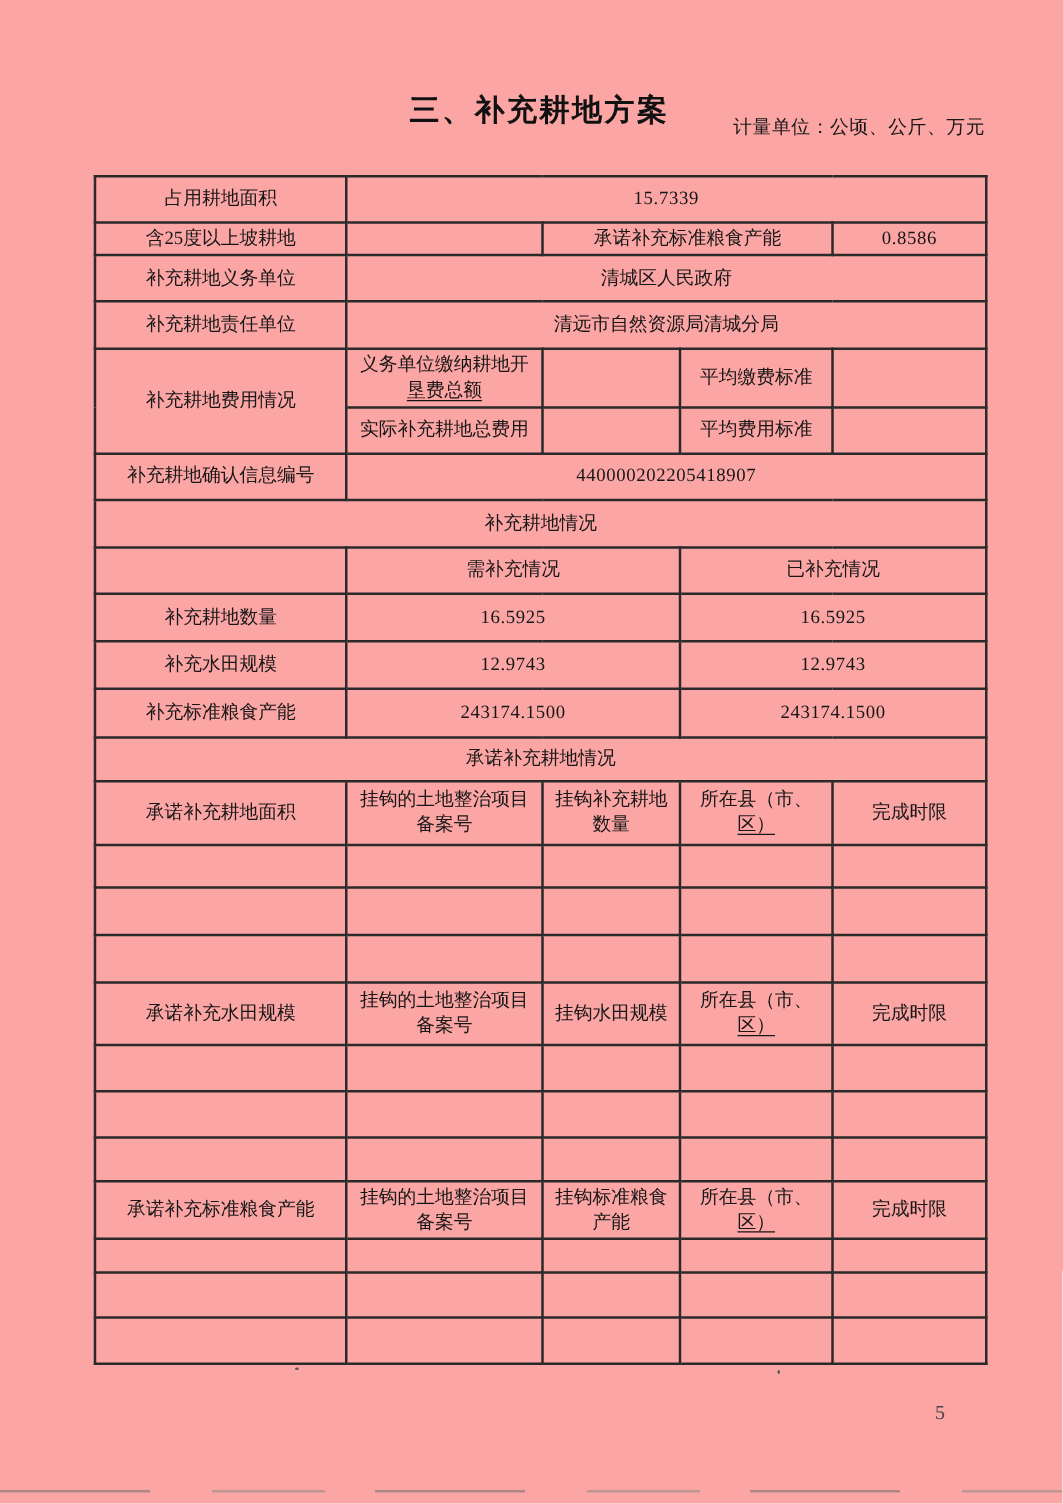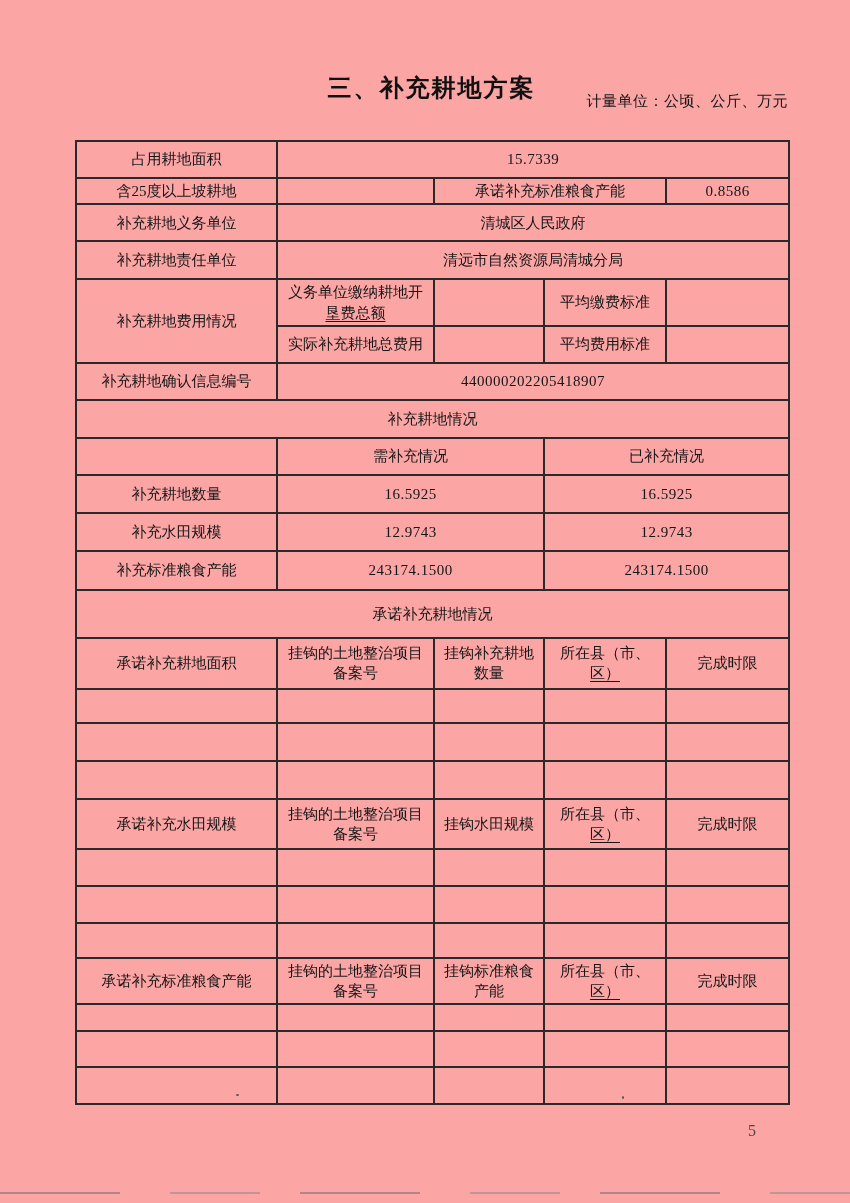--- a/index.html
+++ b/index.html
@@ -162,21 +162,21 @@
       <td>补充水田规模</td>
       <td colspan="2" class="num">12.9743</td>
       <td colspan="2" class="num">12.9743</td>
     </tr>
     <tr style="height:39px">
       <td>补充标准粮食产能</td>
       <td colspan="2" class="num">243174.1500</td>
       <td colspan="2" class="num">243174.1500</td>
     </tr>
 
-    <tr style="height:48px">
+    <tr style="height:35px">
       <td colspan="5">承诺补充耕地情况</td>
     </tr>
 
     <tr style="height:51px">
       <td>承诺补充耕地面积</td>
       <td>挂钩的土地整治项目备案号</td>
       <td>挂钩补充耕地数量</td>
       <td>
         <span class="line">所在县（市、</span>
         <span class="line u">区）</span>

